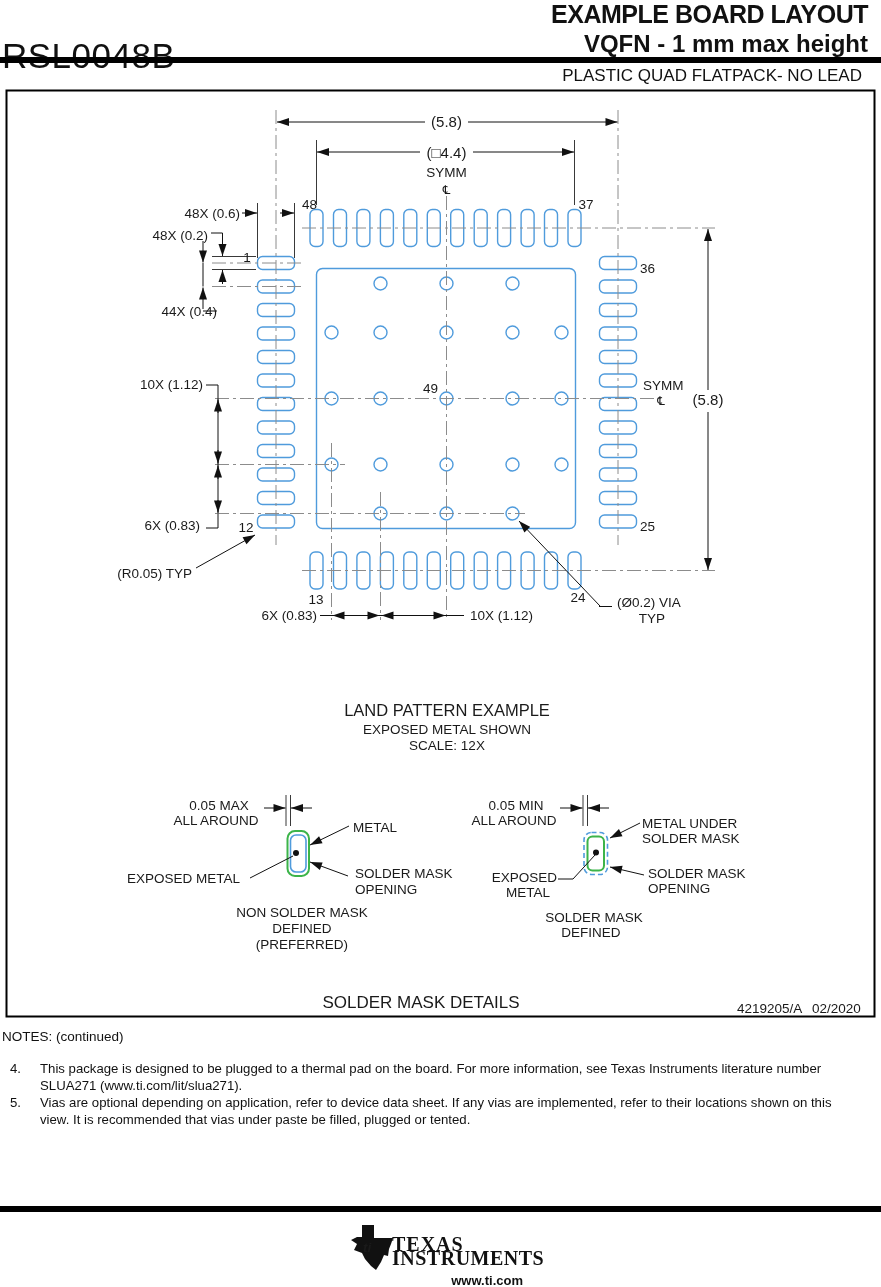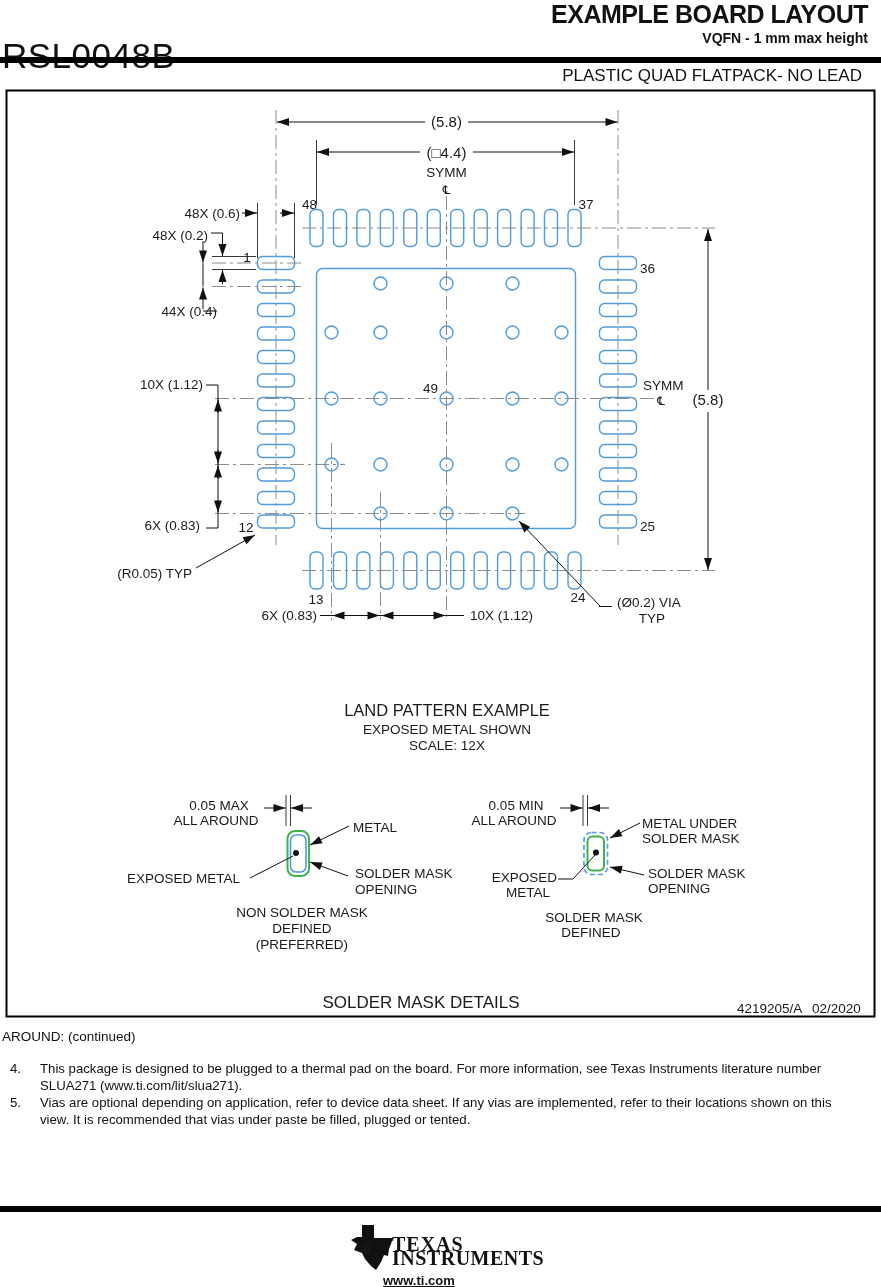--- a/index.html
+++ b/index.html
@@ -1,32 +1,32 @@
 <!DOCTYPE html>
 <html><head>
 <meta charset="utf-8">
 <style>
   html,body{margin:0;padding:0;background:#fff;}
   body{width:881px;height:1287px;position:relative;font-family:"Liberation Sans",sans-serif;color:#111;overflow:hidden;}
   .abs{position:absolute;}
   .hdr-doc-title{top:0px;right:13px;font-size:25px;font-weight:bold;letter-spacing:-0.5px;}
   .hdr-part{top:36px;left:2px;font-size:35px;font-weight:normal;letter-spacing:0.5px;}
-  .hdr-pkg{top:30px;right:13px;font-size:14px;font-weight:bold;}
+  .hdr-pkg{top:30px;right:13px;font-size:24px;font-weight:bold;}
   .hdr-rule{top:57px;left:0;width:881px;height:6px;background:#000;}
   .hdr-family{top:66px;right:19px;font-size:17px;}
   .notes-head{top:1029px;left:2px;font-size:13.5px;}
   .notes{top:1060px;left:0;width:875px;font-size:13.2px;line-height:17px;}
   .note-row{display:flex;align-items:flex-start;}
   .note-num{width:30px;padding-left:10px;flex:none;}
   .note-text{width:812px;}
   .ftr-rule{top:1206px;left:0;width:881px;height:6px;background:#000;}
   .brand{top:1237px;left:392px;font-family:"Liberation Serif",serif;font-weight:bold;line-height:14px;}
   .brand-1{font-size:20px;letter-spacing:1px;}
   .brand-2{font-size:20px;letter-spacing:0.5px;}
-  .ftr-url{top:1273px;left:383px;width:140px;text-align:left;font-size:13px;font-weight:bold;text-decoration:underline;}
+  .ftr-url{top:1273px;left:383px;width:140px;text-align:right;font-size:13px;font-weight:bold;}
   svg text{font-family:"Liberation Sans",sans-serif;fill:#1a1a1a;font-size:13.5px;}
   svg .td{font-size:15px;}
   svg .tt{font-size:16.5px;}
   svg .ts{font-size:17px;}
   svg .cl-sym{font-family:"DejaVu Sans",sans-serif;font-size:12px;}
   .pad{stroke:#4f9bdc;stroke-width:1.4;fill:none;}
   .cl{stroke:#8c8c8c;stroke-width:1;fill:none;stroke-dasharray:14 4 3 4;}
   .xl{stroke:#222;stroke-width:0.9;fill:none;}
   .dl{stroke:#111;stroke-width:1;fill:none;}
   .grn{stroke:#3cb44a;stroke-width:2;fill:none;}
@@ -283,21 +283,21 @@
     <text x="648" y="893">OPENING</text>
     <text x="594" y="922" text-anchor="middle">SOLDER MASK</text>
     <text x="591" y="937" text-anchor="middle">DEFINED</text>
   </g>
 
   <text class="ts" x="421" y="1008" text-anchor="middle">SOLDER MASK DETAILS</text>
   <text x="737" y="1013">4219205/A</text>
   <text x="812" y="1013">02/2020</text>
 </svg>
 
-<div class="abs notes-head">AROUND: (continued)</div>
+<div class="abs notes-head">NOTES: (continued)</div>
 <div class="abs notes">
   <div class="note-row">
     <div class="note-num">4.</div>
     <div class="note-text">This package is designed to be plugged to a thermal pad on the board. For more information, see Texas Instruments literature number SLUA271 (www.ti.com/lit/slua271).</div>
   </div>
   <div class="note-row">
     <div class="note-num">5.</div>
     <div class="note-text">Vias are optional depending on application, refer to device data sheet. If any vias are implemented, refer to their locations shown on this view. It is recommended that vias under paste be filled, plugged or tented.</div>
   </div>
 </div>

